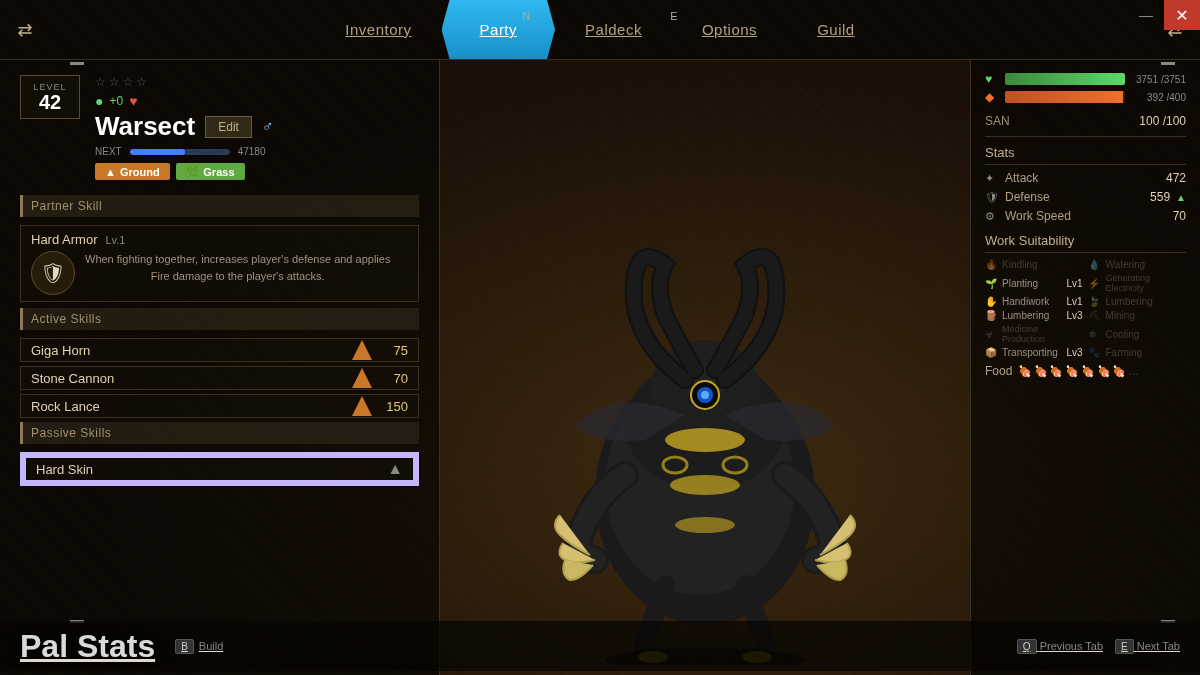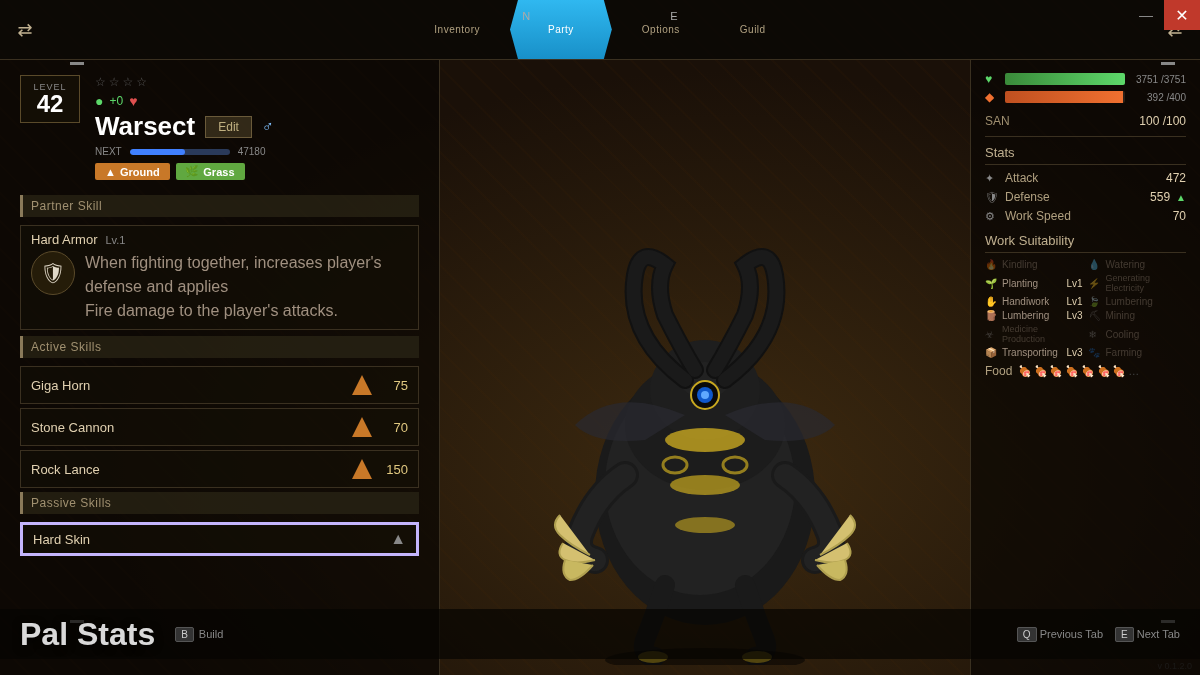--- a/index.html
+++ b/index.html
@@ -60,26 +60,27 @@
       align-items: center;
       justify-content: center;
       gap: 0;
       height: 100%;
     }
     .nav-tab {
       padding: 0 30px;
       height: 100%;
       display: flex;
       align-items: center;
-      font-size: 10px;
+      font-size: 15px;
       font-weight: 500;
       color: #b0a080;
       cursor: pointer;
       position: relative;
       letter-spacing: 0.5px;
+      text-decoration: underline;
     }
     .nav-tab.active {
       color: #fff;
       background: linear-gradient(180deg, #30b8f0 0%, #1890c8 100%);
       clip-path: polygon(8px 0%, calc(100% - 8px) 0%, 100% 50%, calc(100% - 8px) 100%, 8px 100%, 0% 50%);
       padding: 0 38px;
     }
 
     
     .window-controls {
@@ -140,21 +141,21 @@
       text-align: center;
       min-width: 60px;
     }
     .level-label {
       font-size: 9px;
       color: #888;
       letter-spacing: 1px;
       text-transform: uppercase;
     }
     .level-num {
-      font-size: 24px;
+      font-size: 20px;
       font-weight: bold;
       color: #fff;
       line-height: 1;
     }
     .pal-info {
       flex: 1;
     }
     .pal-stars {
       display: flex;
       gap: 3px;
@@ -265,33 +266,34 @@
       background: rgba(40,30,10,0.9);
       border: 1px solid #5a4a2a;
       border-radius: 50%;
       display: flex;
       align-items: center;
       justify-content: center;
       flex-shrink: 0;
       font-size: 20px;
     }
     .skill-desc-text {
-      font-size: 16px;
+      font-size: 11px;
       color: #a09080;
       line-height: 1.5;
+      text-align: center;
     }
 
     
     .skill-row {
       display: flex;
       align-items: center;
       border: 1px solid #3a3020;
       background: rgba(20,15,5,0.5);
       margin-bottom: 4px;
-      height: 38px;
+      height: 24px;
       padding: 0 10px;
     }
     .skill-name {
       flex: 1;
       font-size: 13px;
       color: #e0d0b0;
     }
     .skill-type-icon {
       width: 20px;
       height: 20px;
@@ -303,21 +305,21 @@
       font-size: 13px;
       color: #e0c880;
       min-width: 30px;
       text-align: right;
     }
 
     
     .passive-box {
       display: flex;
       align-items: center;
-      border: 3px solid #c4b5fd;
+      border: 6px solid #c4b5fd;
       background: rgba(20,15,5,0.5);
       height: 34px;
       padding: 0 10px;
       gap: 8px;
     }
     .passive-name {
       font-size: 13px;
       color: #e0d0b0;
       flex: 1;
     }
@@ -441,30 +443,31 @@
       gap: 6px;
       margin-top: 6px;
     }
     .food-label { font-size: 12px; color: #b0a080; }
     .food-icons { display: flex; gap: 2px; }
     .food-dot { font-size: 11px; color: #f0a020; }
 
     
     .bottom-bar {
       position: absolute;
-      bottom: 16px;
+      bottom: 4px;
       left: 0;
       right: 0;
       height: 50px;
       display: flex;
       align-items: center;
       justify-content: space-between;
       padding: 0 20px;
       background: rgba(5,4,2,0.7);
       z-index: 10;
+      text-decoration: underline;
     }
     .pal-stats-title {
       font-size: 32px;
       font-weight: bold;
       color: rgba(255,255,255,0.85);
       text-shadow: 0 2px 8px rgba(0,0,0,0.8);
     }
     .build-hint {
       font-size: 11px;
       color: #888;
@@ -526,20 +529,21 @@
 <div class="minimize-bar left"></div>
 <div class="minimize-bar right"></div>
 <div class="minimize-bar-bottom left"></div>
 <div class="minimize-bar-bottom right"></div>
 
 <div class="top-nav">
   <div class="nav-arrow">⇄</div>
   <div class="nav-tabs">
     <div class="nav-tab">Inventory</div>
     <div class="nav-tab active">Party</div>
+    <div class="nav-tab">Paldeck</div>
     <div class="nav-tab">Options</div>
     <div class="nav-tab">Guild</div>
   </div>
   <div class="nav-arrow">⇄</div>
 
   <div class="window-controls">
     <div class="win-btn">—</div>
     <div class="win-btn close">✕</div>
   </div>
 </div>

